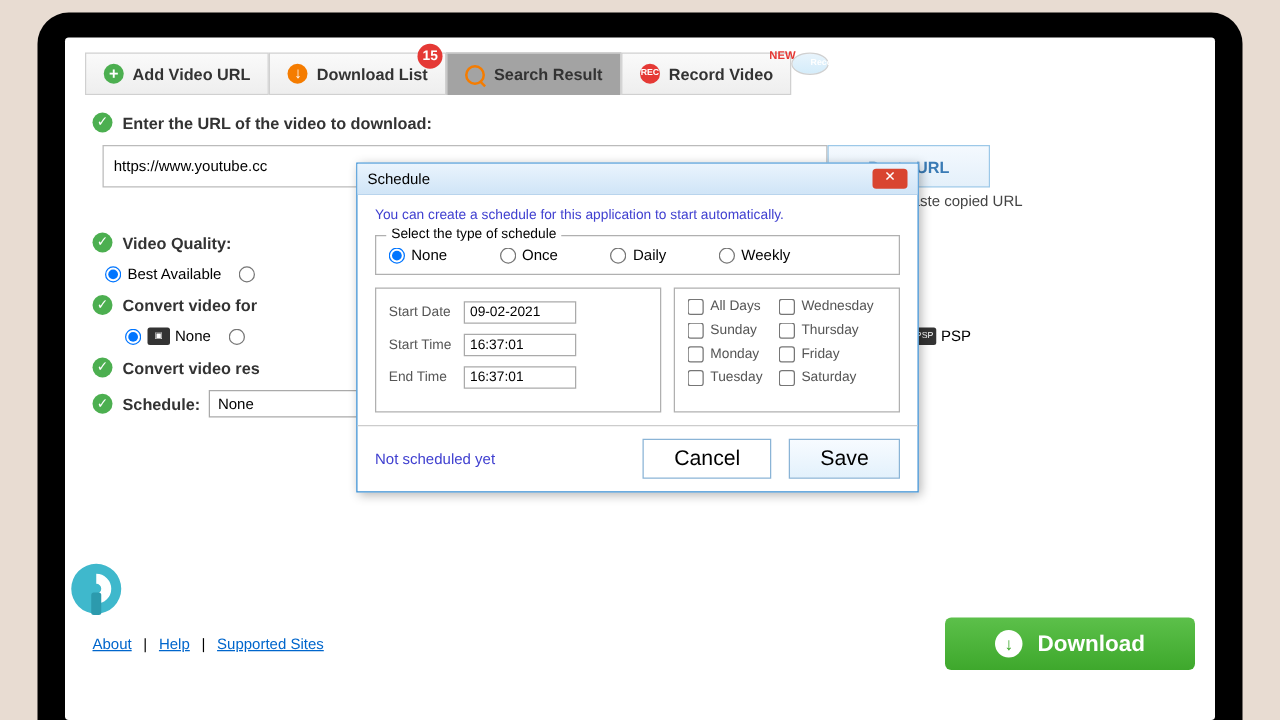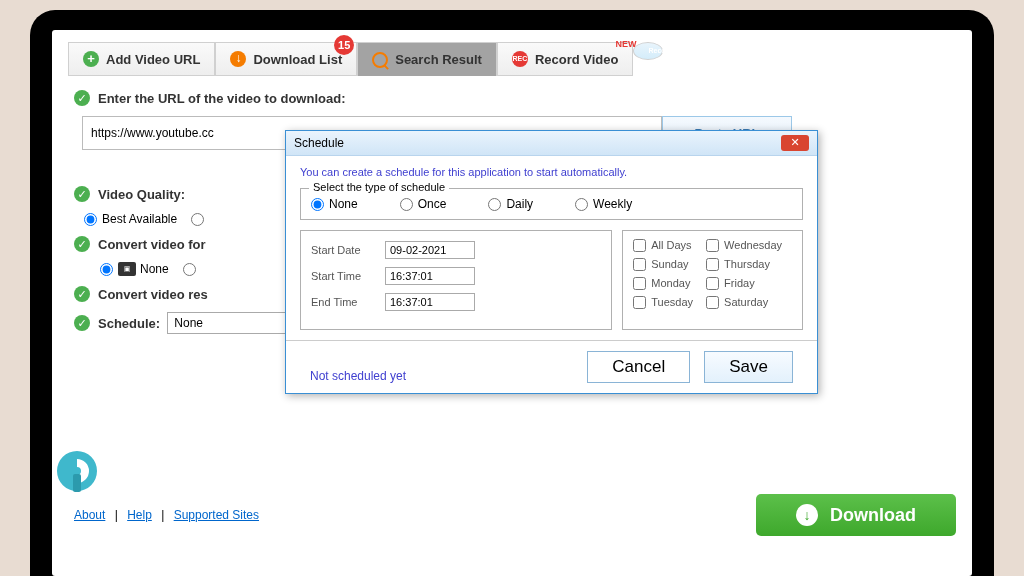--- a/index.html
+++ b/index.html
@@ -28,37 +28,37 @@
 .paste{flex:0 0 130px;border:1px solid #9cc8e8;background:linear-gradient(#f4f9fe,#e4f0fa);color:#3a7bb5;font-weight:bold;font-size:13px;cursor:pointer}
 .autopaste{margin-left:620px;font-size:12px;color:#444}
 .radio{display:inline-flex;align-items:center;margin-right:14px;font-size:12px}
 .radio input{margin-right:5px}
 .sel{border:1px solid #aaa;padding:3px 6px;font-size:12px;width:200px}
 .foot{position:absolute;bottom:40px;left:16px;right:16px;display:flex;align-items:center;justify-content:space-between}
 .links{font-size:12px}
 .links a{color:#06c;margin:0 6px}
 .dlbtn{background:linear-gradient(#5cc04a,#3ea82c);color:#fff;font-size:18px;font-weight:bold;padding:10px 40px;border:none;border-radius:5px;display:flex;align-items:center;cursor:pointer}
 .dlcirc{width:22px;height:22px;border-radius:50%;background:#fff;color:#3ea82c;margin-right:12px;line-height:22px;text-align:center;font-size:14px}
-.dialog{position:absolute;top:130px;left:285px;width:533px;background:#fff;border:1px solid #3a8fd4;box-shadow:2px 2px 8px rgba(0,0,0,.3);z-index:10}
+.dialog{position:absolute;top:130px;left:285px;width:450px;background:#fff;border:1px solid #3a8fd4;box-shadow:2px 2px 8px rgba(0,0,0,.3);z-index:10}
 .dtitle{background:linear-gradient(#eaf4fd,#d0e5f7);padding:4px 8px;display:flex;justify-content:space-between;align-items:center;font-size:12px;border-bottom:1px solid #b8d4ed}
 .close{background:#d94530;color:#fff;width:28px;height:16px;border-radius:3px;text-align:center;line-height:14px;font-size:11px;cursor:pointer}
 .dbody{padding:10px 14px;font-size:11px}
 .intro{color:#4040d0;margin-bottom:10px}
 .fset{border:1px solid #b0b0b0;padding:8px 10px;margin-bottom:10px;position:relative}
 .fleg{position:absolute;top:-8px;left:8px;background:#fff;padding:0 4px;font-size:11px}
 .schedrow{display:flex;gap:28px}
 .timebox{border:1px solid #b0b0b0;padding:10px;flex:1;display:inline-block}
-.trow{display:flex;align-items:center;margin-bottom:8px;gap:14px}
+.trow{display:flex;align-items:center;margin-bottom:8px;}
 .trow span{width:60px;color:#555}
 .trow input{border:1px solid #aaa;padding:2px 4px;font-size:11px;width:90px}
 .daybox{border:1px solid #b0b0b0;padding:8px 10px;display:inline-block}
 .daycol{display:inline-block;vertical-align:top;margin-right:10px}
 .dayit{display:flex;align-items:flex-start;margin-bottom:6px;font-size:11px;color:#555}
 .dayit input{margin-right:5px}
-.dfoot{border-top:1px solid #ccc;padding:10px 24px;display:flex;align-items:flex-end;justify-content:space-between}
+.dfoot{border-top:1px solid #ccc;padding:10px 14px;display:flex;align-items:center;justify-content:space-between}
 .notsch{color:#4040d0;font-size:12px}
 .dbtns{display:flex;gap:14px}
 .dbtn{padding:5px 24px;border:1px solid #8ab4d6;background:#fff;font-size:17px;cursor:pointer}
 .dbtn.save{background:linear-gradient(#f7fbff,#e3f1fc)}
 .logo{position:absolute;bottom:80px;left:0;width:50px;height:50px;z-index:5}
 .fmt{width:18px;height:14px;background:#333;color:#fff;font-size:7px;text-align:center;line-height:14px;margin-right:4px;display:inline-block;border-radius:2px}
 </style>
 </head>
 <body>
 

